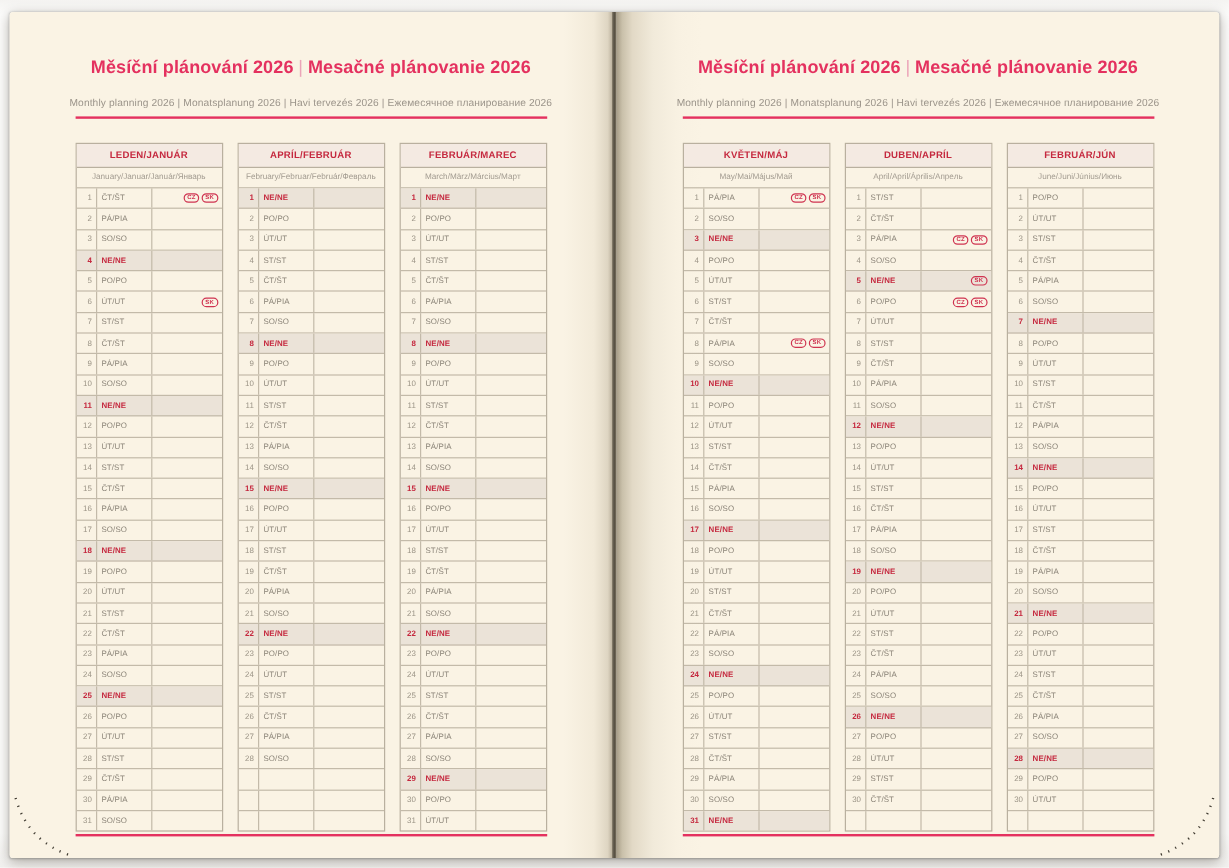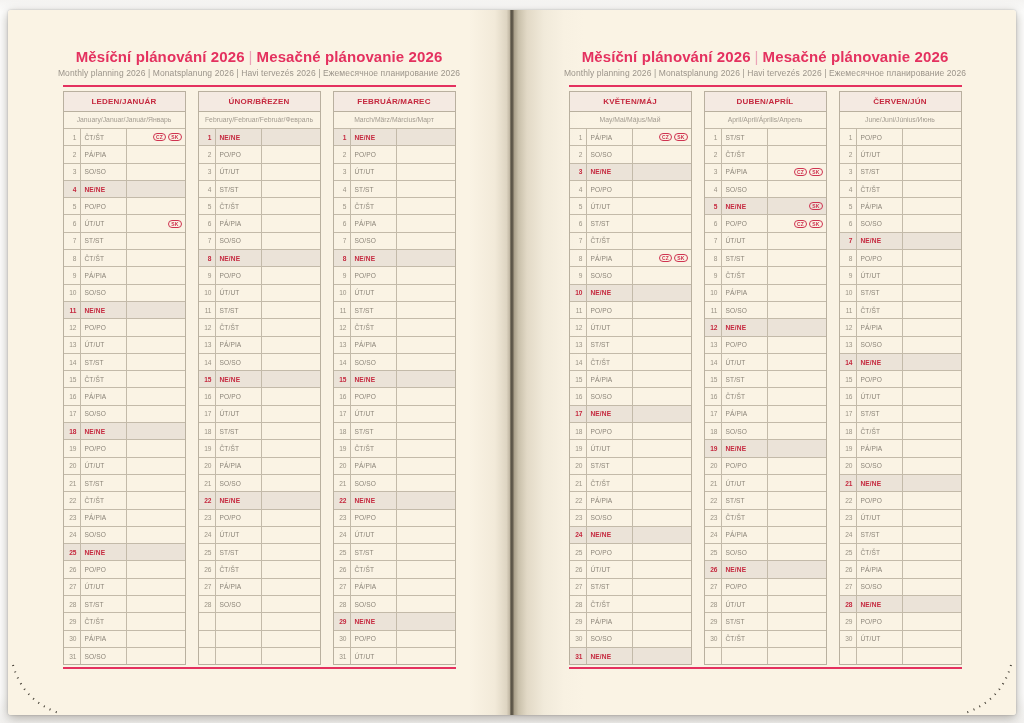--- a/index.html
+++ b/index.html
@@ -25,25 +25,25 @@
   }
   .spine{
     position:absolute;left:502px;top:0;width:4px;height:705px;
     background:linear-gradient(to right,#8d8471,#524c40 45%,#6c6453,#9a917d);
   }
   .page-inner{position:absolute;inset:0;padding-top:38px;text-align:center;}
   .page-title{
     font-size:15px;font-weight:bold;color:var(--pink);letter-spacing:.1px;line-height:17px;
   }
   .page-title .sep{color:#eba4b8;font-weight:normal;padding:0 4px;}
-  .page-subtitle{margin-top:3px;font-size:8.5px;color:#9b948a;letter-spacing:.1px;}
+  .page-subtitle{margin-top:15px;font-size:8.5px;color:#9b948a;letter-spacing:.1px;}
   .top-rule,.bottom-rule{width:393px;height:2px;background:var(--pink);margin:0 auto;}
   .top-rule{margin-top:7px;}
   .bottom-rule{margin-top:2px;}
-  .months{display:flex;justify-content:center;gap:12px;margin-top:4px;}
+  .months{display:flex;justify-content:center;gap:12px;margin-top:20px;}
   .month{width:123px;border:1px solid #b9b09f;box-sizing:border-box;background:transparent;}
   .m-header{
     height:19px;line-height:19px;border-bottom:1px solid #b9b09f;
     background:#f4eae2;color:var(--mred);font-weight:bold;font-size:8px;letter-spacing:.2px;
   }
   .m-sub{height:16px;line-height:16px;border-bottom:1px solid #c3baa9;color:#a29b90;font-size:6.8px;}
   .m-row{display:flex;height:16.3px;border-bottom:1px solid #c3baa9;}
   .m-row:last-child{border-bottom:none;}
   .c-num{
     width:17px;border-right:1px solid #c3baa9;font-size:6.6px;color:#9a9385;
@@ -234,21 +234,21 @@
               <div class="c-day">PÁ/PIA</div>
               <div class="c-notes"></div>
             </div>
             <div class="m-row">
               <div class="c-num">31</div>
               <div class="c-day">SO/SO</div>
               <div class="c-notes"></div>
             </div>
           </div>
           <div class="month">
-            <div class="m-header">ÚNOR/BŘEZEN</div>
+            <div class="m-header">APRÍL/FEBRUÁR</div>
             <div class="m-sub">February/Februar/Február/Февраль</div>
             <div class="m-row sunday">
               <div class="c-num">1</div>
               <div class="c-day">NE/NE</div>
               <div class="c-notes"></div>
             </div>
             <div class="m-row">
               <div class="c-num">2</div>
               <div class="c-day">PO/PO</div>
               <div class="c-notes"></div>
@@ -897,21 +897,21 @@
               <div class="c-day">ČT/ŠT</div>
               <div class="c-notes"></div>
             </div>
             <div class="m-row">
               <div class="c-num"></div>
               <div class="c-day"></div>
               <div class="c-notes"></div>
             </div>
           </div>
           <div class="month">
-            <div class="m-header">ČERVEN/JÚN</div>
+            <div class="m-header">FEBRUÁR/JÚN</div>
             <div class="m-sub">June/Juni/Június/Июнь</div>
             <div class="m-row">
               <div class="c-num">1</div>
               <div class="c-day">PO/PO</div>
               <div class="c-notes"></div>
             </div>
             <div class="m-row">
               <div class="c-num">2</div>
               <div class="c-day">ÚT/UT</div>
               <div class="c-notes"></div>

